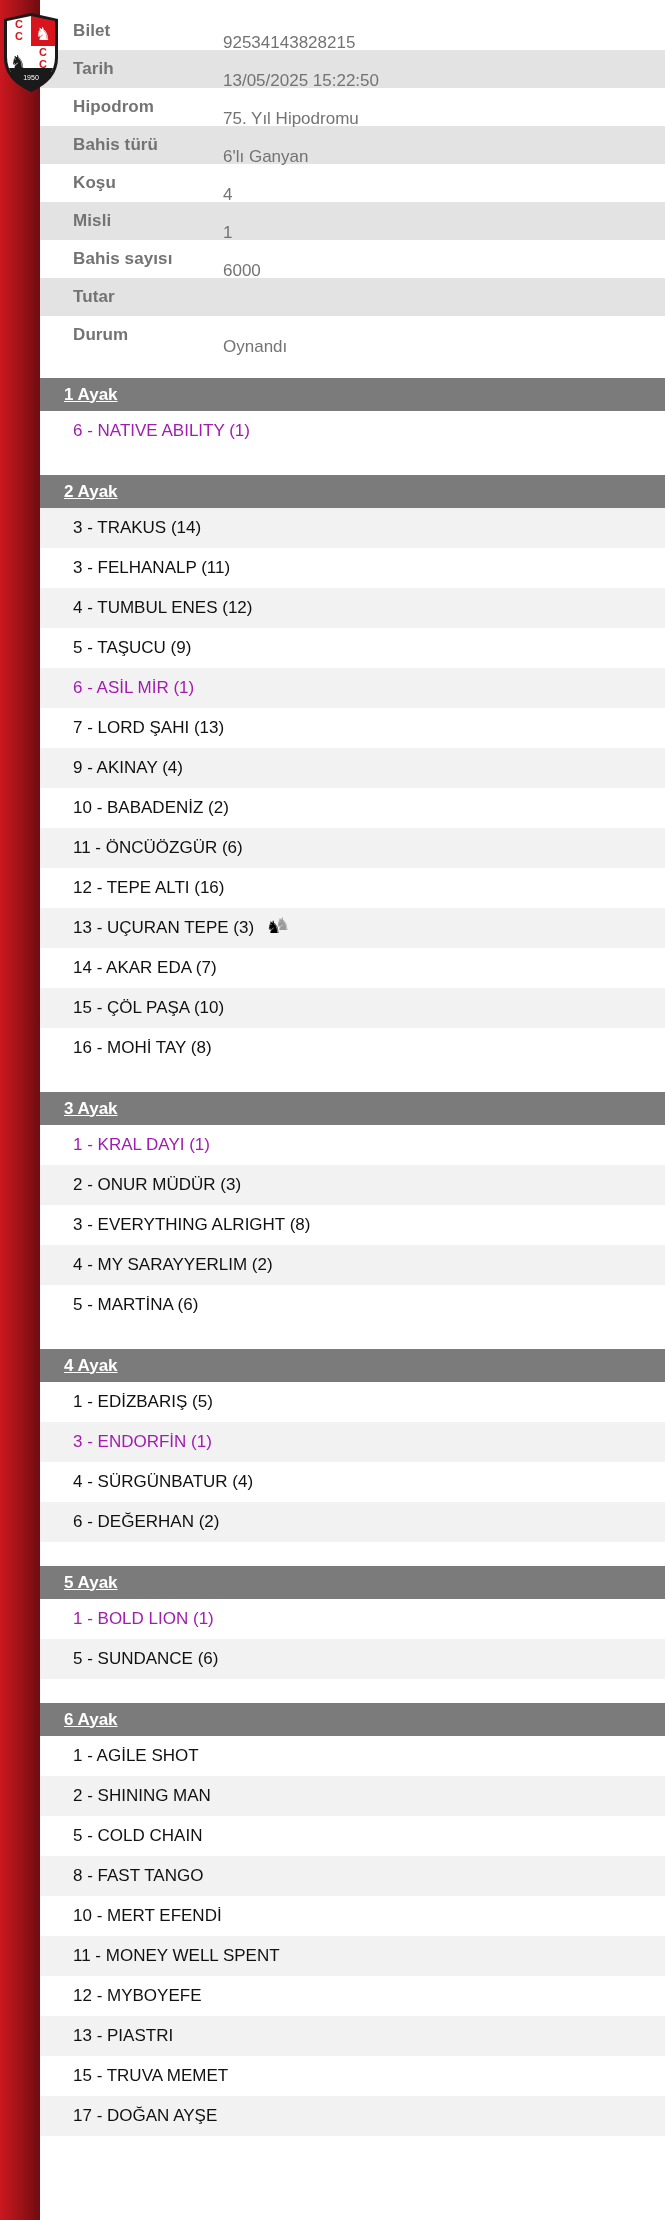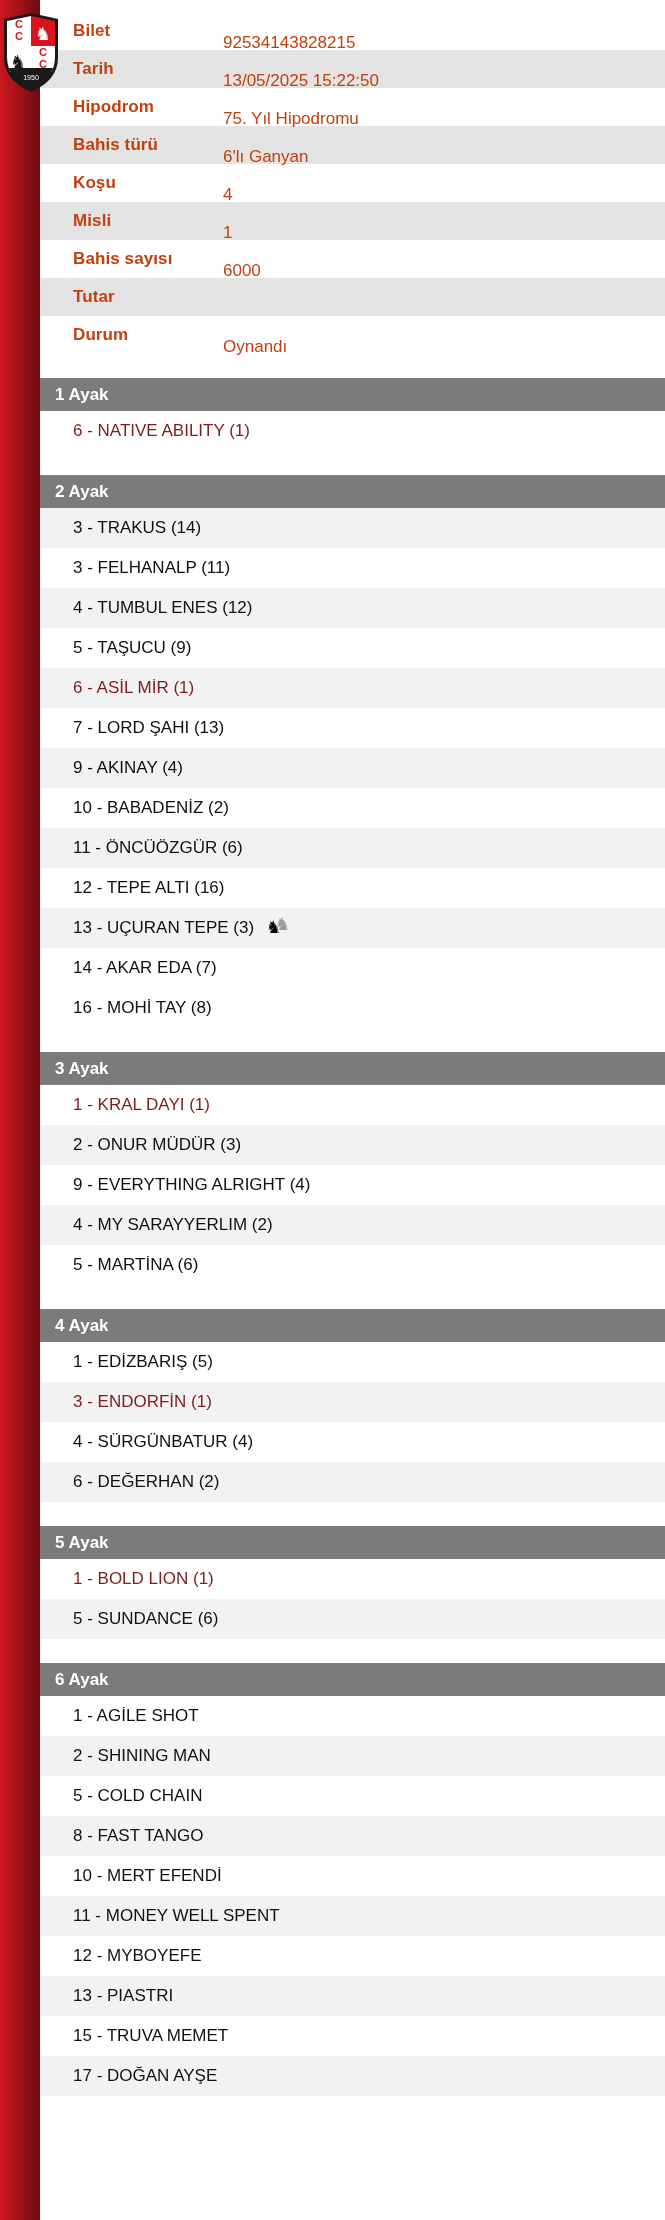--- a/index.html
+++ b/index.html
@@ -10,32 +10,32 @@
   
   .strip{
     position:absolute;left:0;top:0;width:40px;height:2220px;
     background:linear-gradient(to right,#cb1820 0%,#a31318 45%,#6e0c10 100%);
   }
   .logo{position:absolute;left:2px;top:12px;width:58px;height:82px;}
   
   .content{margin-left:40px;padding-top:12px;}
   
   .info-row{display:flex;align-items:center;height:38px;padding-left:33px;
-    font-size:17px;color:#c2410c;}
+    font-size:17px;color:#737373;}
   .info-row.alt{background:#e3e3e3;}
   .info-label{width:150px;font-weight:bold;letter-spacing:.1px;}
   .info-value{flex:1;margin-top:23px;}
   
   .leg{margin-top:24px;}
   .leg-header{height:33px;background:#7b7b7b;color:#ffffff;font-weight:bold;
-    font-size:17px;display:flex;align-items:center;padding-left:15px;}
+    font-size:17px;display:flex;align-items:center;padding-left:24px;text-decoration:underline;}
   .horse-row{height:40px;display:flex;align-items:center;padding-left:33px;
     font-size:17px;color:#111;}
   .horse-row.alt{background:#f2f2f2;}
-  .horse-row.red{color:#7f1d1d;}
+  .horse-row.red{color:#a21caf;}
   
   .horse-icon{position:relative;display:inline-block;width:28px;height:20px;
     margin-left:12px;}
   .horse-icon .k{position:absolute;font-size:17px;line-height:20px;}
   .horse-icon .k.back{left:9px;top:-3px;color:#9a9a9a;}
   .horse-icon .k.front{left:0;top:0;color:#000;z-index:1;}
 </style>
 </head>
 <body>
 
@@ -223,20 +223,27 @@
   </div>
 
   <div class="horse-row">
     <span class="horse-text">14 - AKAR EDA (7)</span>
     <span class="horse-icon" hidden="">
       <span class="k back"></span>
       <span class="k front"></span>
     </span>
   </div>
 
+  <div class="horse-row alt">
+    <span class="horse-text">15 - ÇÖL PAŞA (10)</span>
+    <span class="horse-icon" hidden="">
+      <span class="k back"></span>
+      <span class="k front"></span>
+    </span>
+  </div>
 
   <div class="horse-row">
     <span class="horse-text">16 - MOHİ TAY (8)</span>
     <span class="horse-icon" hidden="">
       <span class="k back"></span>
       <span class="k front"></span>
     </span>
   </div>
 </div>
   </section>
@@ -254,21 +261,21 @@
 
   <div class="horse-row alt">
     <span class="horse-text">2 - ONUR MÜDÜR (3)</span>
     <span class="horse-icon" hidden="">
       <span class="k back"></span>
       <span class="k front"></span>
     </span>
   </div>
 
   <div class="horse-row">
-    <span class="horse-text">9 - EVERYTHING ALRIGHT (4)</span>
+    <span class="horse-text">3 - EVERYTHING ALRIGHT (8)</span>
     <span class="horse-icon" hidden="">
       <span class="k back"></span>
       <span class="k front"></span>
     </span>
   </div>
 
   <div class="horse-row alt">
     <span class="horse-text">4 - MY SARAYYERLIM (2)</span>
     <span class="horse-icon" hidden="">
       <span class="k back"></span>

